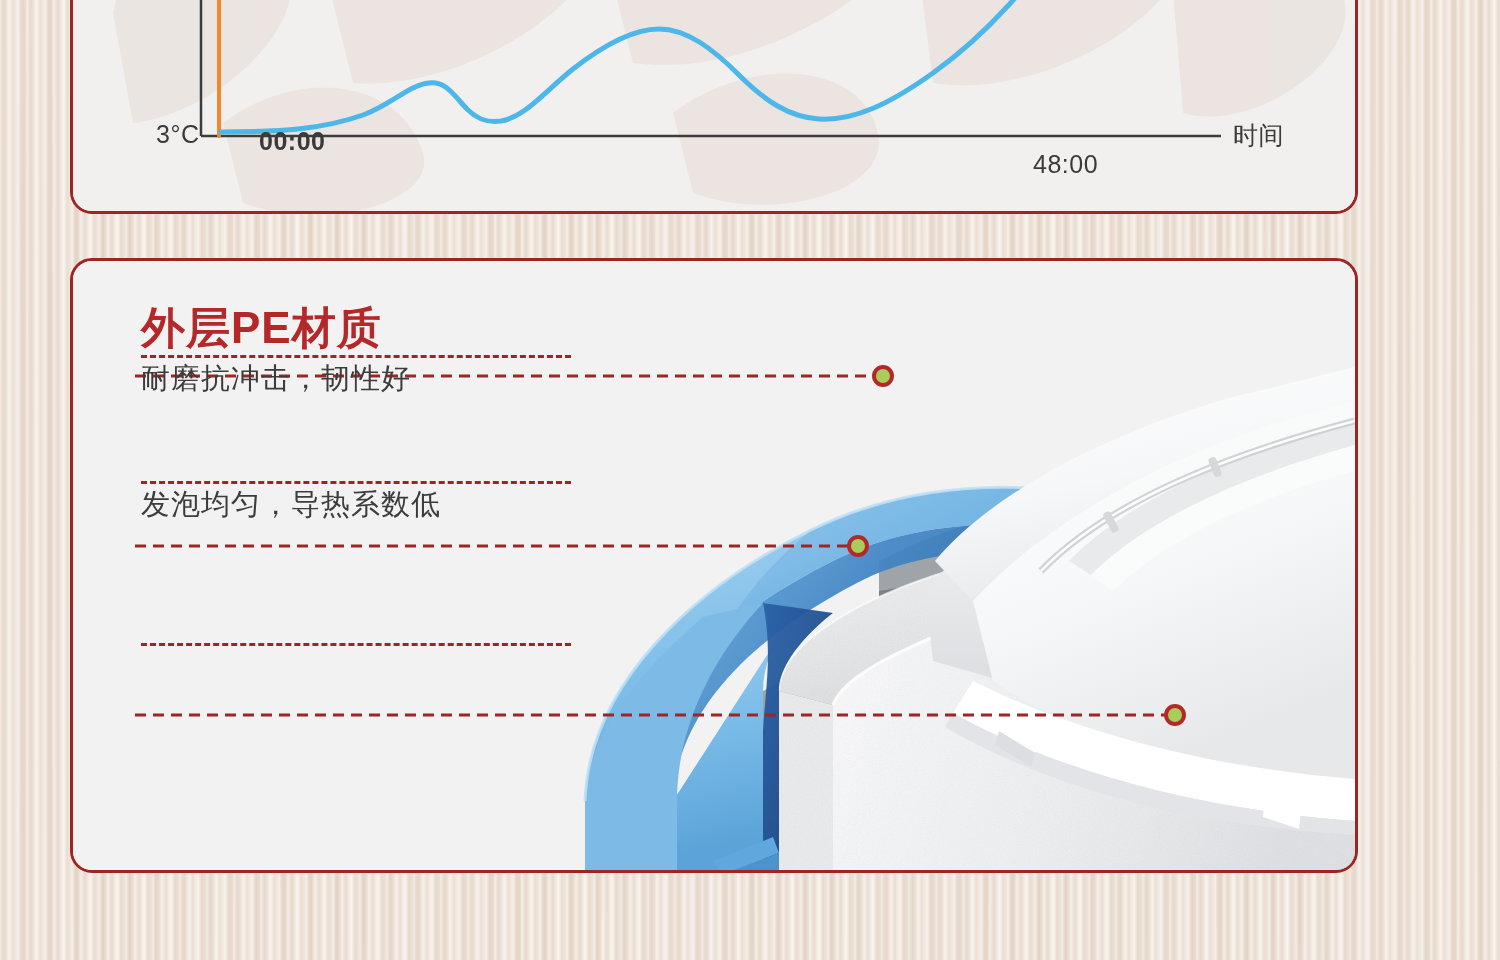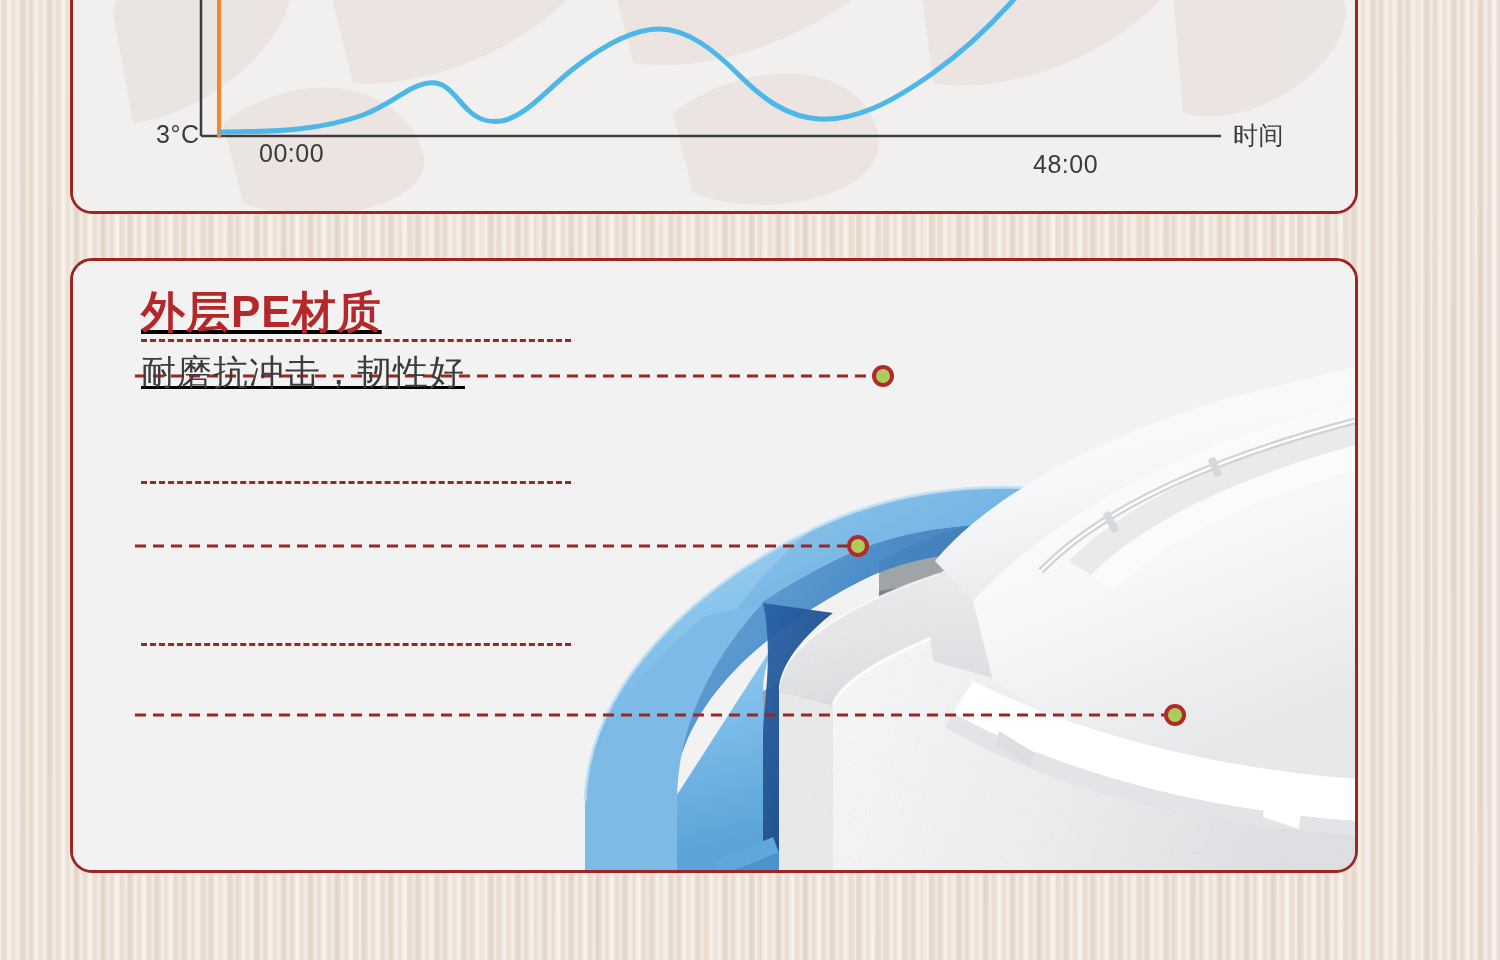--- a/index.html
+++ b/index.html
@@ -51,61 +51,61 @@
   #chart-svg { position:absolute; left:0; top:0; }
 
   .axis-text {
     position:absolute;
     color:#3a3a3a;
     font-size:25px;
     letter-spacing:0.5px;
     white-space:nowrap;
   }
   #label-zero   { left:83px;  top:357px; }
-  #label-x0     { left:186px; top:376px; }
+  #label-x0     { left:186px; top:364px;font-weight:bold; }
   #label-x48    { left:960px; top:387px; }
   #label-xaxis  { left:1160px; top:356px; }
 
   
   #material-card {
     position:absolute;
     left:70px; top:258px;
     width:1288px; height:615px;
     border:3px solid #9e2622;
     border-radius:22px;
     background:#f2f2f2;
     overflow:hidden;
   }
 
   
   #product { position:absolute; left:0; top:0; width:1282px; height:609px; }
 
   
   .layer-block { position:absolute; left:68px; width:430px; }
-  #block-1 { top:28px;text-decoration:underline; }
+  #block-1 { top:44px; }
   #block-2 { top:216px; }
   #block-3 { top:378px; }
 
   .layer-title {
     color:#b5282a;
     font-size:44px;
     font-weight:bold;
     line-height:1.05;
     letter-spacing:1px;
     white-space:nowrap;
   }
   .layer-rule {
     margin-top:4px;
     height:0;
     border-top:3px dashed #9e2622;
   }
   .layer-desc {
-    margin-top:8px;
+    margin-top:2px;
     color:#3c3c3c;
-    font-size:35px;
+    font-size:29px;
     line-height:1.25;
     letter-spacing:1px;
     white-space:nowrap;
   }
   .marker {
     position:absolute;
     width:22px; height:22px;
     border-radius:50%;
     border:4px solid #b5282a;
     background:#a9cc5a;
@@ -335,19 +335,20 @@
   <div class="marker" style="left:1091px; top:443px;"></div>
 
   <div class="layer-block" id="block-1">
     <div class="layer-title">外层PE材质</div>
     <div class="layer-rule"></div>
     <div class="layer-desc">耐磨抗冲击，韧性好</div>
   </div>
 
   <div class="layer-block" id="block-2">
     <div class="layer-rule"></div>
+    <div class="layer-desc">发泡均匀，导热系数低</div>
   </div>
 
   <div class="layer-block" id="block-3">
     <div class="layer-rule"></div>
   </div>
 
 </div>
 
 </body></html>

